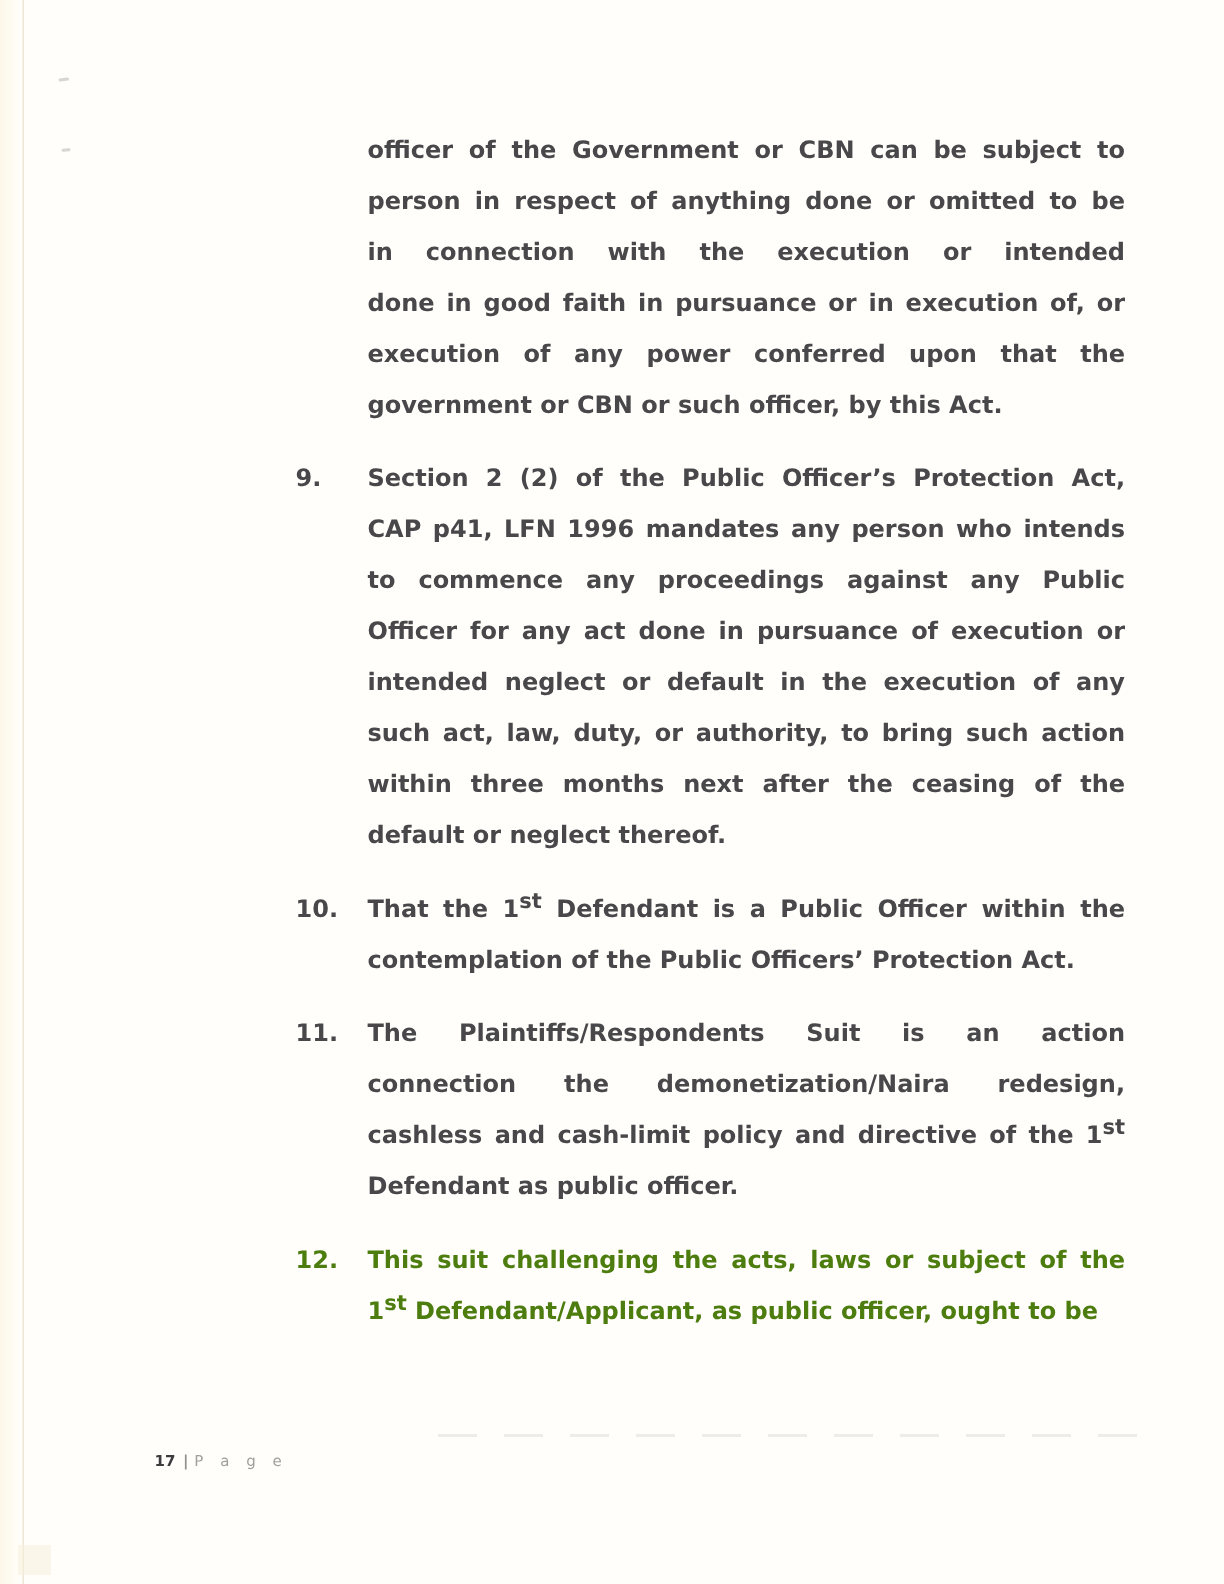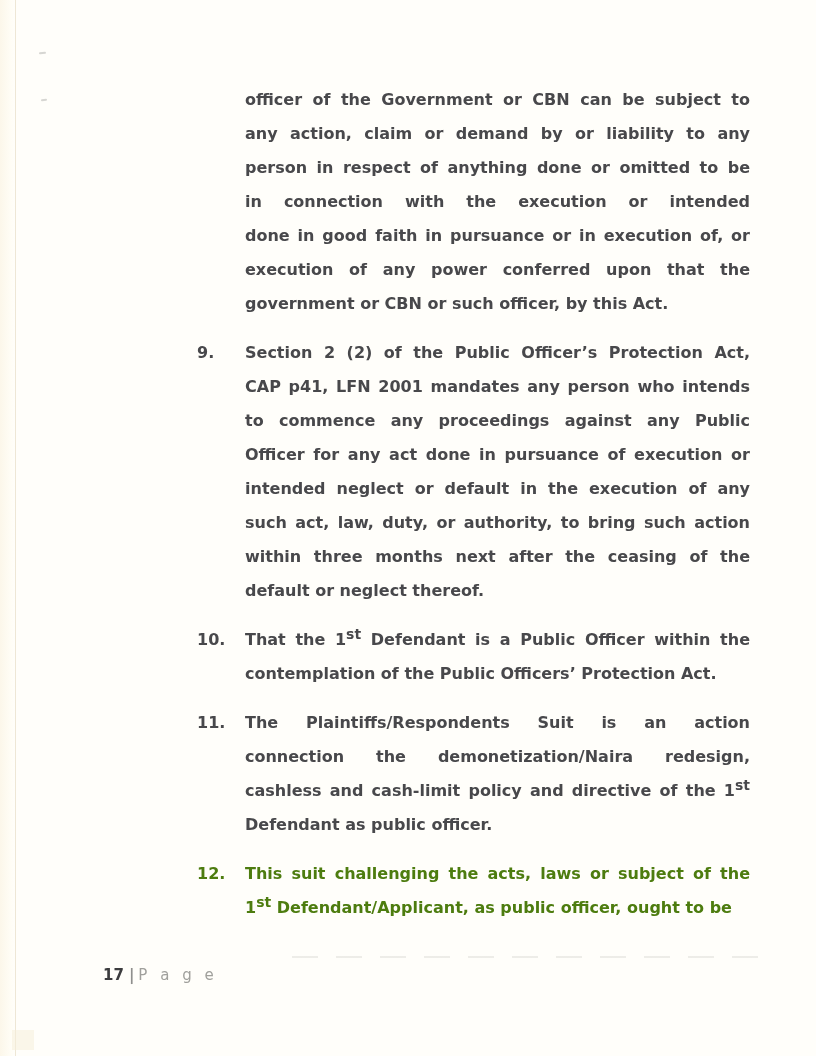--- a/index.html
+++ b/index.html
@@ -57,21 +57,21 @@
     font-size: 14px;
     line-height: 0;
     vertical-align: baseline;
     position: relative;
     top: -6px;
   }
   .footer {
     position: absolute;
     left: 103px;
     top: 966px;
-    font-size: 15px;
+    font-size: 10px;
     line-height: 18px;
     white-space: nowrap;
   }
   .footer .pgnum {
     font-weight: bold;
     color: #3c3c3e;
   }
   .footer .sep {
     color: #8f8f8d;
     font-weight: bold;
@@ -112,33 +112,32 @@
 
 <div class="page" style="background: rgb(255, 254, 250);">
   <div class="page-edge"></div>
 
   <div class="content">
 
   <div class="para" style="color: rgb(72, 72, 75);">
         <div class="num"></div>
         <div class="body">
           <div class="line">officer of the Government or CBN can be subject to</div>
-          <div class="line">any action, claim or demand by or liability to any</div>
           <div class="line">person in respect of anything done or omitted to be</div>
           <div class="line">in connection with the execution or intended</div>
           <div class="line">done in good faith in pursuance or in execution of, or</div>
           <div class="line">execution of any power conferred upon that the</div>
           <div class="line last">government or CBN or such officer, by this Act.</div>
         </div>
       </div>
       <div class="para" style="color: rgb(72, 72, 75);">
         <div class="num">9.</div>
         <div class="body">
           <div class="line">Section 2 (2) of the Public Officer’s Protection Act,</div>
-          <div class="line">CAP p41, LFN 2001 mandates any person who intends</div>
+          <div class="line">CAP p41, LFN 1996 mandates any person who intends</div>
           <div class="line">to commence any proceedings against any Public</div>
           <div class="line">Officer for any act done in pursuance of execution or</div>
           <div class="line">intended neglect or default in the execution of any</div>
           <div class="line">such act, law, duty, or authority, to bring such action</div>
           <div class="line">within three months next after the ceasing of the</div>
           <div class="line last">default or neglect thereof.</div>
         </div>
       </div>
       <div class="para" style="color: rgb(72, 72, 75);">
         <div class="num">10.</div>

